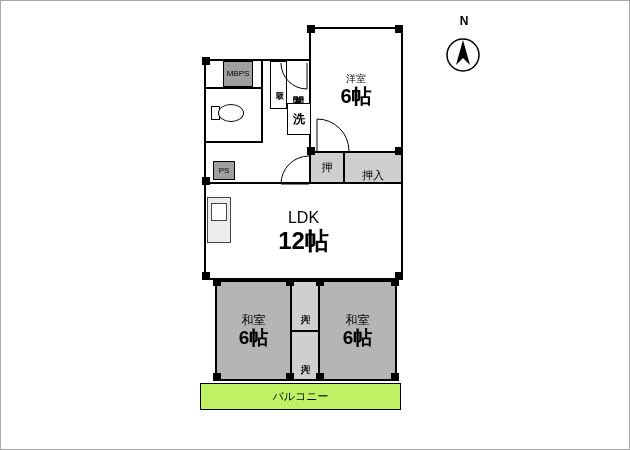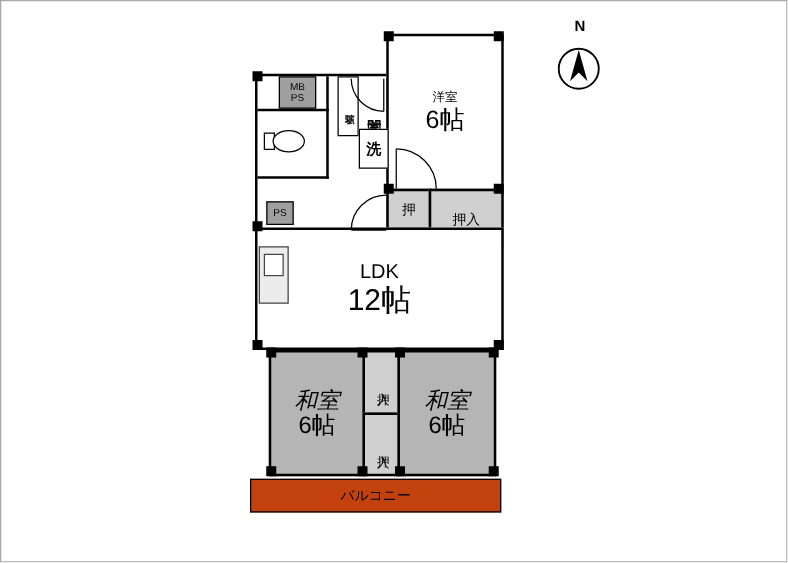--- a/index.html
+++ b/index.html
@@ -8,45 +8,45 @@
     border:1px solid #a8a8a8;box-sizing:border-box;overflow:hidden;
     font-family:"Liberation Sans","DejaVu Sans",sans-serif;color:#000;
   }
   .abs{position:absolute;box-sizing:border-box;}
   .room{
     position:absolute;box-sizing:border-box;border:2px solid #000;background:#fff;
     display:flex;flex-direction:column;align-items:center;justify-content:center;
     text-align:center;
   }
   .rname{font-size:10px;line-height:1.25;}
-  .rsize{font-size:20px;line-height:1.1;font-weight:normal;}
+  .rsize{font-size:20px;line-height:1.1;font-weight:bold;}
   .wall{position:absolute;background:#000;}
   .pillar{position:absolute;width:8px;height:8px;background:#000;}
   .small-gray{
     position:absolute;box-sizing:border-box;background:#9f9f9f;border:1px solid #000;
-    display:flex;flex-direction:column;align-items:center;justify-content:center;
+    display:flex;flex-direction:row;align-items:center;justify-content:center;
     font-size:8px;line-height:1.15;
   }
   .vtext{writing-mode:vertical-rl;text-orientation:upright;}
 
   #yoshitsu{left:308px;top:26px;width:94px;height:126px;}
   #topleft{left:203px;top:58px;width:107px;height:127px;border:2px solid #000;position:absolute;box-sizing:border-box;background:#fff;}
   #oshi-box{left:308px;top:150px;width:36px;height:33px;background:#cfcfcf;font-size:11px;}
   #oshiire-box{left:342px;top:150px;width:60px;height:49px;background:#cfcfcf;font-size:11px;}
   #ldk{left:203px;top:181px;width:199px;height:98px;}
   #ldk .rname{font-size:16px;}
   #ldk .rsize{font-size:24px;}
   #washitsu-left{left:214px;top:279px;width:77px;height:101px;background:#b5b5b5;}
   #washitsu-right{left:317px;top:279px;width:79px;height:101px;background:#b5b5b5;}
-  .washitsu .rname{font-size:18px;font-style:italic;}
+  .washitsu .rname{font-size:12px;}
   .washitsu .rsize{font-size:19px;}
   #oshiire-up{left:289px;top:279px;width:30px;height:52px;background:#cfcfcf;font-size:10px;}
   #oshiire-low{left:289px;top:329px;width:30px;height:51px;background:#cfcfcf;font-size:10px;}
   #balcony{
-    left:199px;top:382px;width:201px;height:27px;border:1px solid #000;background:#c2410c;
+    left:199px;top:382px;width:201px;height:27px;border:1px solid #000;background:#bef264;
     position:absolute;box-sizing:border-box;display:flex;align-items:center;justify-content:center;
     font-size:11px;
   }
 
   #mbps{left:222px;top:60px;width:30px;height:26px;}
   #ps2{left:212px;top:160px;width:22px;height:19px;}
   #getabako{
     left:269px;top:60px;width:17px;height:48px;border:1px solid #000;background:#fff;
     position:absolute;box-sizing:border-box;display:flex;align-items:center;justify-content:center;
     font-size:8px;

